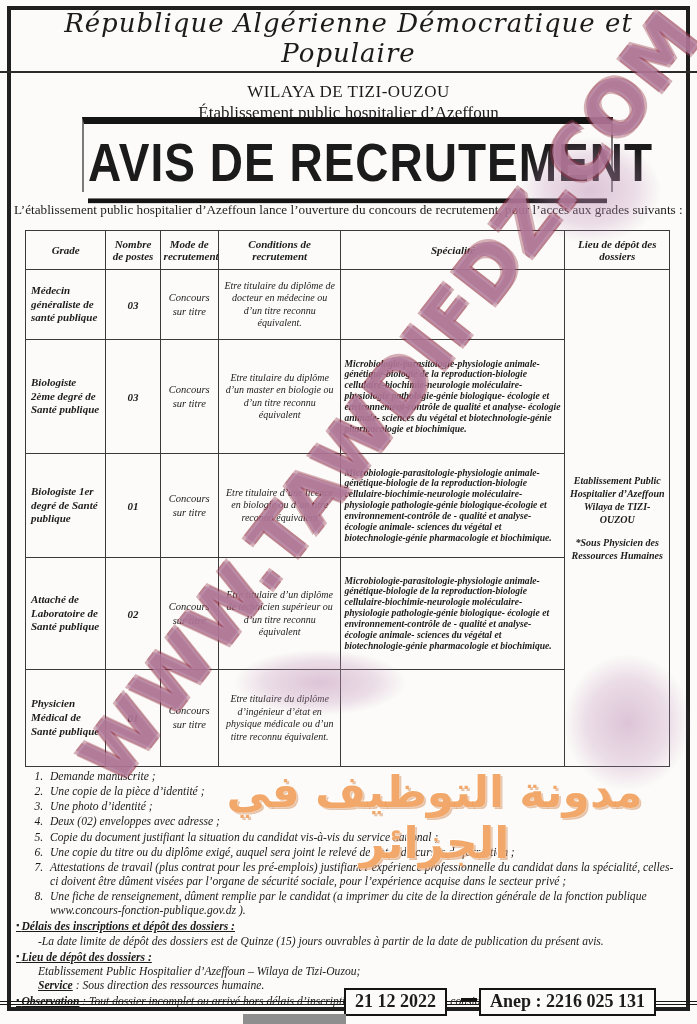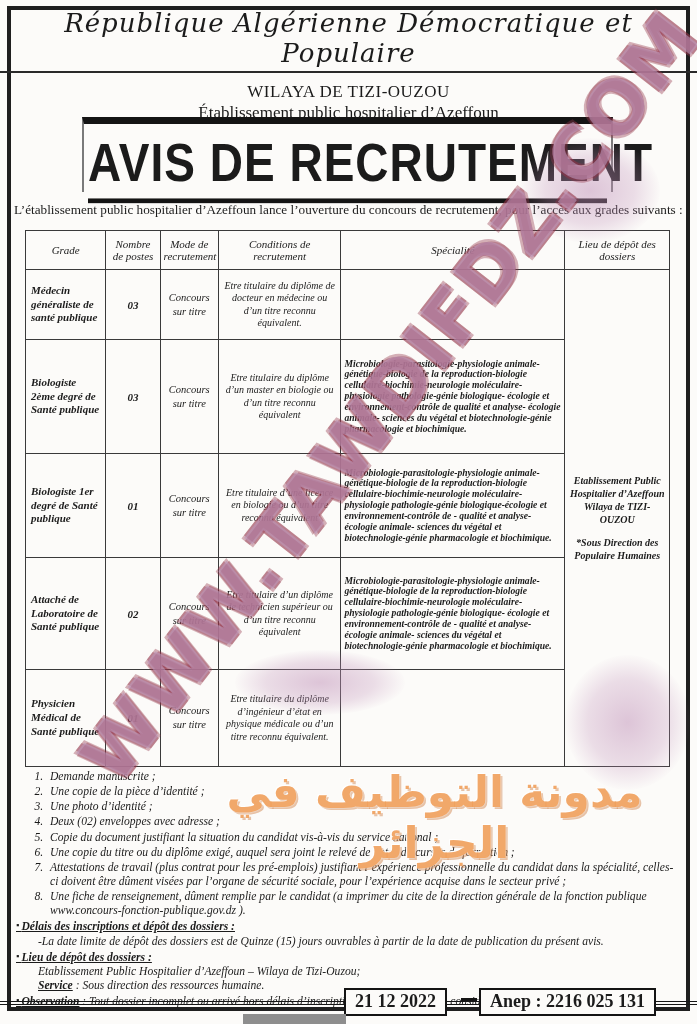--- a/index.html
+++ b/index.html
@@ -33,21 +33,21 @@
     border-bottom:4px solid #141414;padding-bottom:4px;white-space:nowrap;
   }
 
   
   .intro{position:absolute;top:202px;left:14px;right:10px;font-size:13.2px;}
 
   
   .tbl-wrap{position:absolute;top:230px;left:25px;width:645px;height:537px;overflow:hidden;}
   table{border-collapse:collapse;table-layout:fixed;width:645px;font-style:italic;}
   th,td{border:1.5px solid #3a3a3a;padding:1px 3px;overflow:hidden;}
-  th{font-size:11px;font-weight:normal;vertical-align:middle;height:36px;}
+  th{font-size:11px;font-weight:bold;vertical-align:middle;height:36px;}
   td{vertical-align:middle;}
   .c-grade{width:80px;} .c-postes{width:54px;} .c-mode{width:58px;}
   .c-cond{width:122px;} .c-spec{width:223px;} .c-lieu{width:104px;}
   td.grade{font-weight:bold;font-size:11px;text-align:left;padding-left:5px;line-height:1.25;}
   td.postes{font-weight:bold;font-size:11px;text-align:center;}
   td.mode{font-size:10.5px;text-align:center;line-height:1.3;}
   td.cond{font-size:10px;text-align:center;line-height:1.25;}
   td.spec{font-size:9.6px;text-align:left;line-height:1.13;font-weight:600;padding:2px 3px;}
   td.lieu{font-size:10px;text-align:center;line-height:1.3;}
   .lieu-l1{font-weight:600;}
@@ -134,21 +134,21 @@
         <th>Lieu de dépôt des dossiers</th>
       </tr>
       <tr style="height:70px;">
         <td class="grade">Médecin généraliste de santé publique</td>
         <td class="postes">03</td>
         <td class="mode">Concours sur titre</td>
         <td class="cond">Etre titulaire du diplôme de docteur en médecine ou d’un titre reconnu équivalent.</td>
         <td class="spec"></td>
         <td class="lieu" rowspan="5">
           <div class="lieu-l1">Etablissement Public Hospitalier d’Azeffoun Wilaya de TIZI-OUZOU</div>
-          <div class="lieu-l2">*Sous Direction des Populaire Humaines</div>
+          <div class="lieu-l2">*Sous Physicien des Ressources Humaines</div>
         </td>
       </tr>
       <tr style="height:114px;">
         <td class="grade">Biologiste 2ème degré de Santé publique</td>
         <td class="postes">03</td>
         <td class="mode">Concours sur titre</td>
         <td class="cond">Etre titulaire du diplôme d’un master en biologie ou d’un titre reconnu équivalent</td>
         <td class="spec">Microbiologie-parasitologie-physiologie animale-génétique-biologie de la reproduction-biologie cellulaire-biochimie-neurologie moléculaire-physiologie pathologie-génie biologique- écologie et environnement-contrôle de qualité et analyse- écologie animale- sciences du végétal et biotechnologie-génie pharmacologie et biochimique.</td>
       </tr>
       <tr style="height:104px;">

